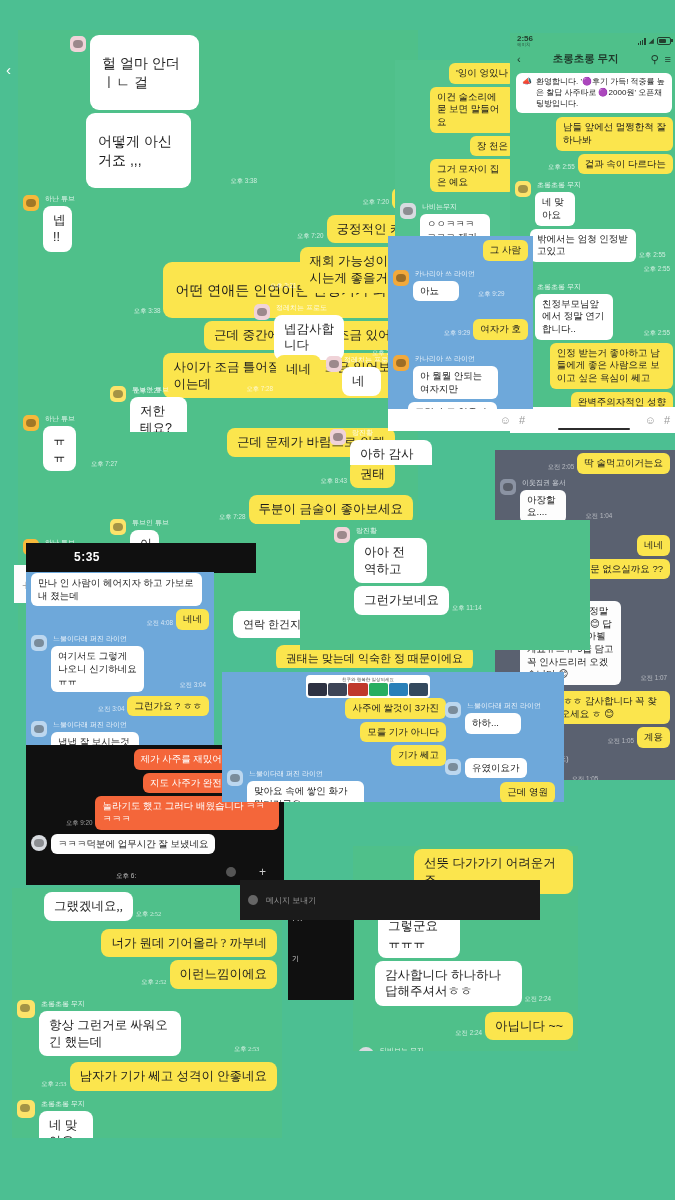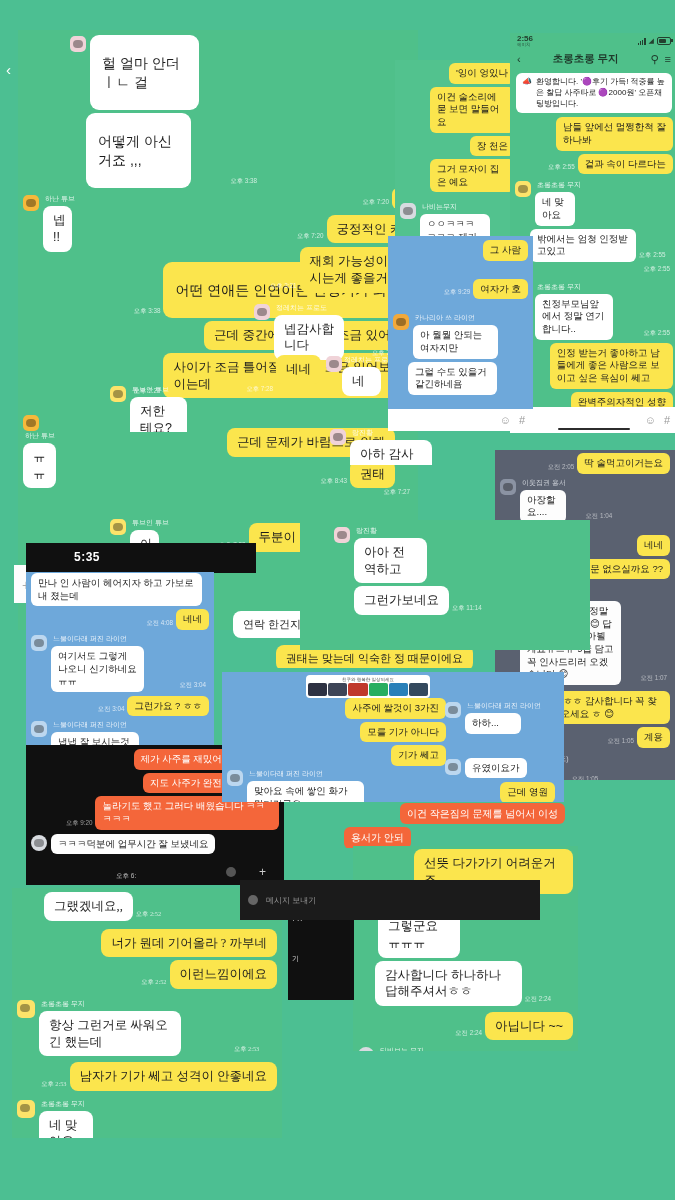--- a/index.html
+++ b/index.html
@@ -133,21 +133,21 @@
       <span class="ts">오후 3:38</span>
       <div class="bub ye xbig" style="max-width:none;white-space:nowrap;">어떤 연애든 인연이든 안정기가 와요</div>
     </div>
     <div class="row r">
       <div class="bub ye big" style="max-width:62%;">근데 중간에 장애물이 조금 있어요</div>
     </div>
     <div class="row r">
       <span class="ts">오후 7:27</span>
       <div class="bub ye big" style="max-width:64%;">사이가 조금 틀어질 부분이 조금 있어보이는데</div>
     </div>
-    <div class="row l" style="margin-top:16px;flex-direction:column;">
+    <div class="row l" style="margin-top:16px;">
       <span class="av"></span>
       <div class="cell">
         <div class="nm">하난 튜브</div>
         <div class="bub wh big">ㅠㅠ</div>
       </div>
       <span class="ts">오후 7:27</span>
     </div>
     <div class="row r" style="margin-top:24px;">
       <span class="ts">오후 7:28</span>
       <div class="bub ye big">두분이 금술이 좋아보세요</div>
@@ -357,20 +357,28 @@
       <span class="em">☺</span>
       <span class="hash">#</span>
     </div>
     <div class="homebar"></div>
   </div>
 
   <div class="panel blue" style="left:388px;top:236px;width:145px;height:195px;">
     <div class="row r" style="margin-top:4px;">
         <div class="bub ye">그 사람</div>
       </div>
+    <div class="row l" style="margin-top:8px;">
+      <span class="av ry"></span>
+      <div class="cell">
+        <div class="nm">카나리아 쓰 라이언</div>
+        <div class="bub wh">아뇨</div>
+      </div>
+      <span class="ts">오후 9:29</span>
+    </div>
     <div class="row r" style="margin-top:18px;">
       <span class="ts">오후 9:29</span>
       <div class="bub ye">여자가 호</div>
     </div>
     <div class="row l" style="margin-top:14px;">
       <span class="av ry"></span>
       <div class="cell">
         <div class="nm">카나리아 쓰 라이언</div>
         <div class="bub wh">아 뭘뭘 안되는 여자지만</div>
       </div>
@@ -527,28 +535,20 @@
       <div class="row l" style="margin-top:24px;">
         <span class="av blu"></span>
         <div class="bub wh">유였이요가</div>
       </div>
       <div class="row r" style="margin-top:4px;">
         <div class="bub ye">근데 영원</div>
       </div>
     </div>
   </div>
 
-  <div class="panel" style="left:280px;top:800px;width:290px;height:48px;background:transparent;">
-    <div class="row r">
-        <div class="bub or" style="max-width:none;white-space:nowrap;font-size:10px;">이건 작은짐의 문제를 넘어서 이성</div>
-      </div>
-    <div class="row r" style="justify-content:flex-start;margin-left:64px;">
-        <div class="bub or" style="font-size:10px;">용서가 안되</div>
-      </div>
-  </div>
 
   <div class="panel" style="left:228px;top:608px;width:250px;height:60px;background:transparent;">
     <div class="row l">
       <div class="bub wh big" style="font-size:11px;">연락 한건지 모르겟어요</div>
     </div>
     <div class="row l" style="margin-top:7px;justify-content:flex-end;">
       <div class="bub ye big" style="font-size:11px;max-width:none;white-space:nowrap;">권태는 맞는데 익숙한 정 때문이에요</div>
     </div>
   </div>
 

